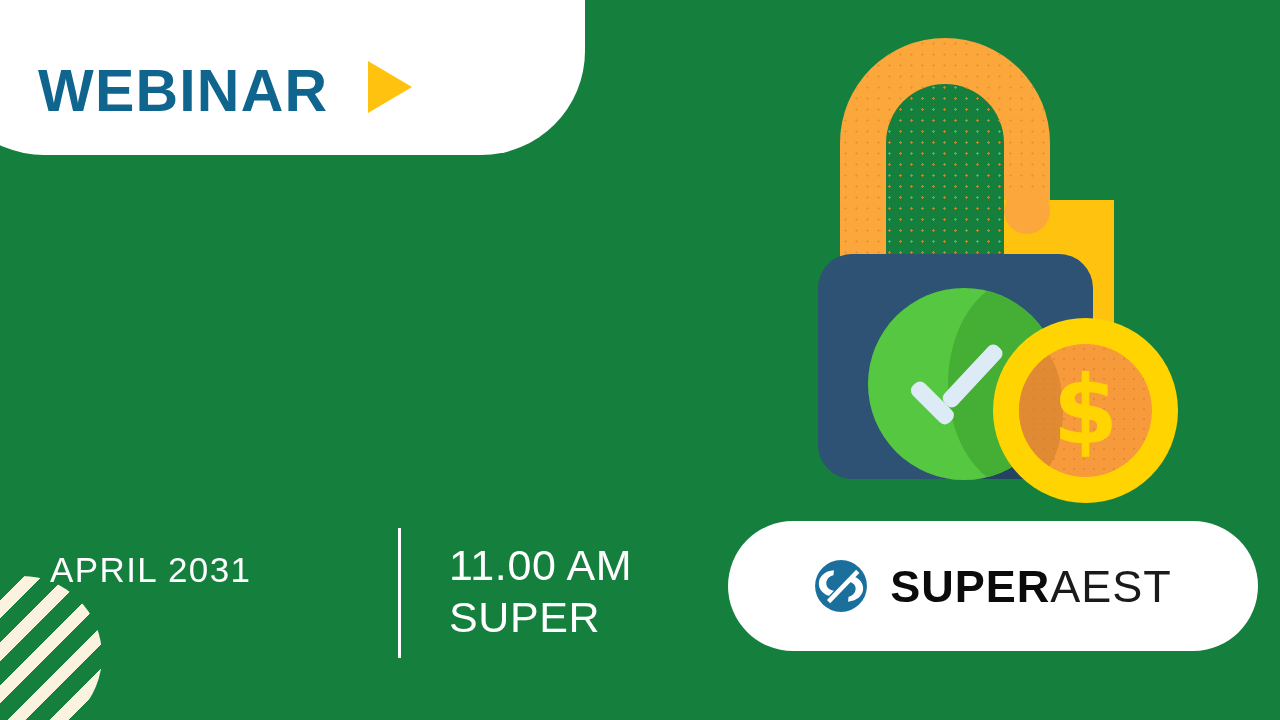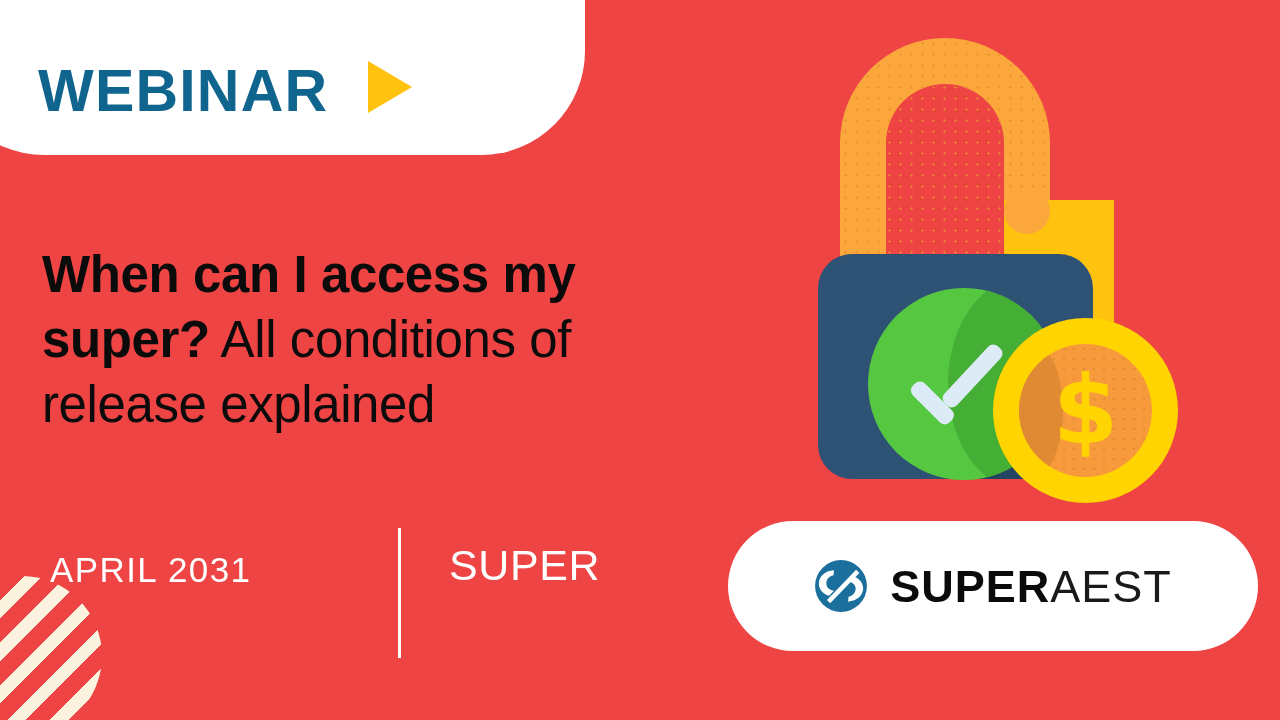--- a/index.html
+++ b/index.html
@@ -10,21 +10,21 @@
     width: 1280px;
     height: 720px;
     overflow: hidden;
     font-family: "Liberation Sans", sans-serif;
   }
 
   #canvas {
     position: relative;
     width: 1280px;
     height: 720px;
-    background: #ef4444;
+    background: #15803d;
     overflow: hidden;
   }
 
   
   .stripes-wrap {
     position: absolute;
     left: -58px;
     top: 576px;
     width: 160px;
     height: 160px;
@@ -350,30 +350,28 @@
 
   <div class="stripes-wrap">
     <div class="stripes-inner"></div>
   </div>
 
   <div class="webinar-badge">
     <span class="webinar-text">WEBINAR</span>
     <span class="play-icon"></span>
   </div>
 
-  <div class="headline">
-    <span class="hl-bold">When can I access my super?</span><span class="hl-regular"> All conditions of release explained</span>
-  </div>
 
   <div class="schedule">
     <div class="sched-col sched-date">
       <div class="line-2">APRIL 2031</div>
     </div>
     <div class="sched-divider"></div>
     <div class="sched-col sched-time">
+      <div class="line-1">11.00 AM</div>
       <div class="line-2">SUPER</div>
     </div>
   </div>
 
   <div class="illustration">
     <div class="shackle"></div>
     <div class="shackle-cut"></div>
     <div class="shackle-tip"></div>
 
     <div class="lock-body">

